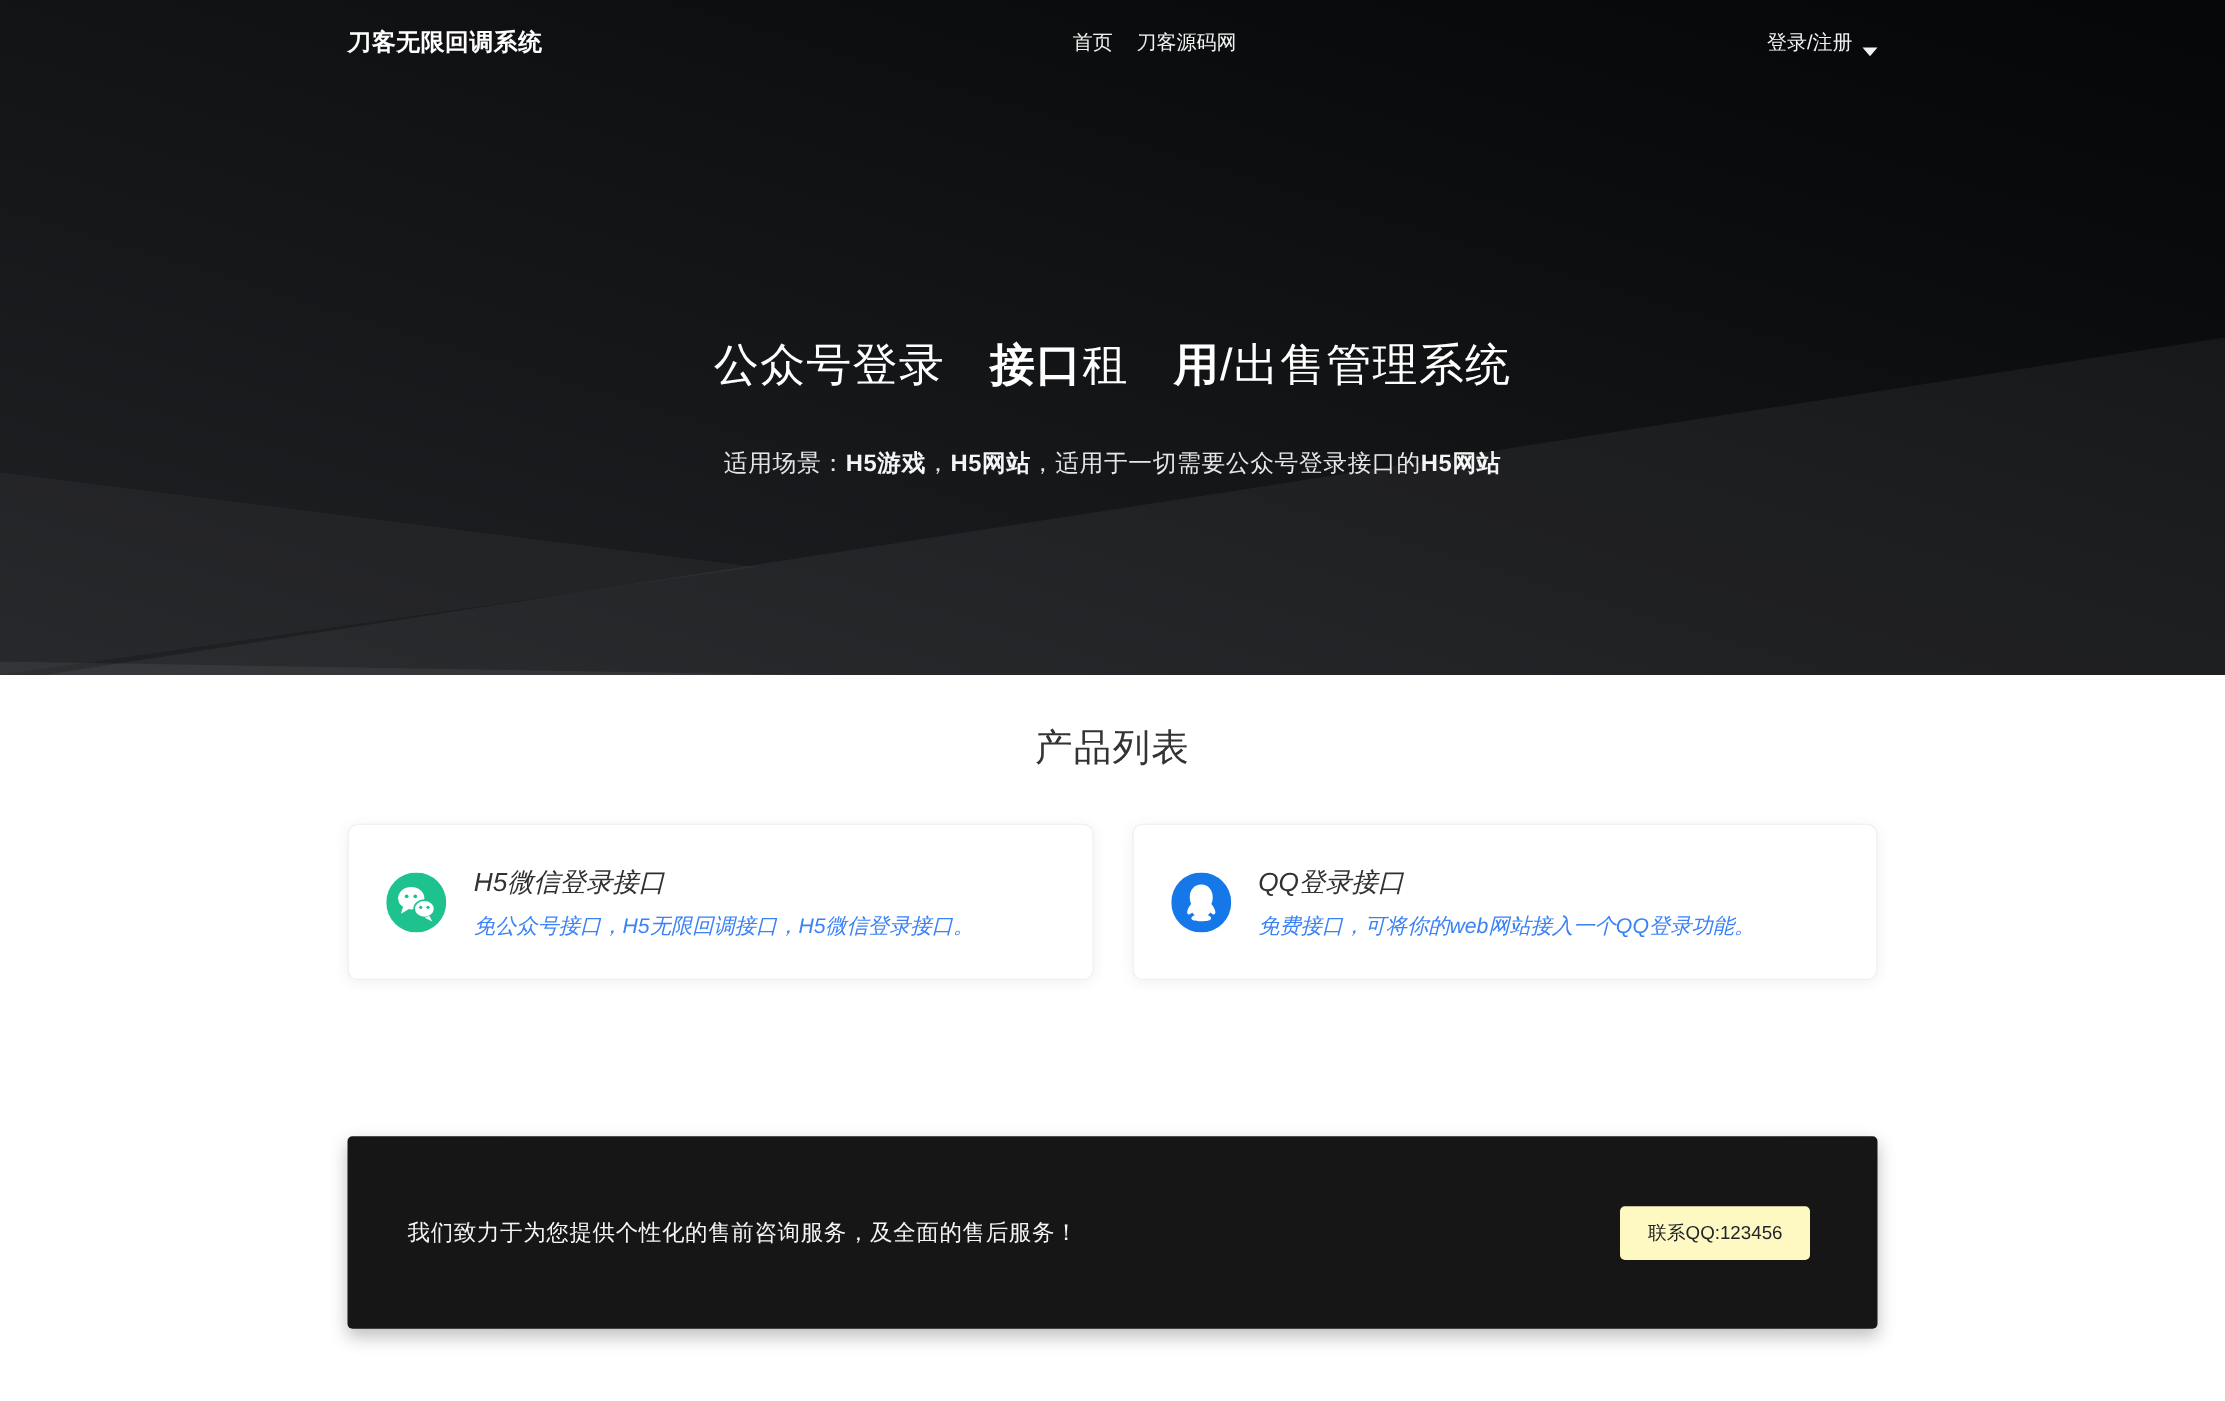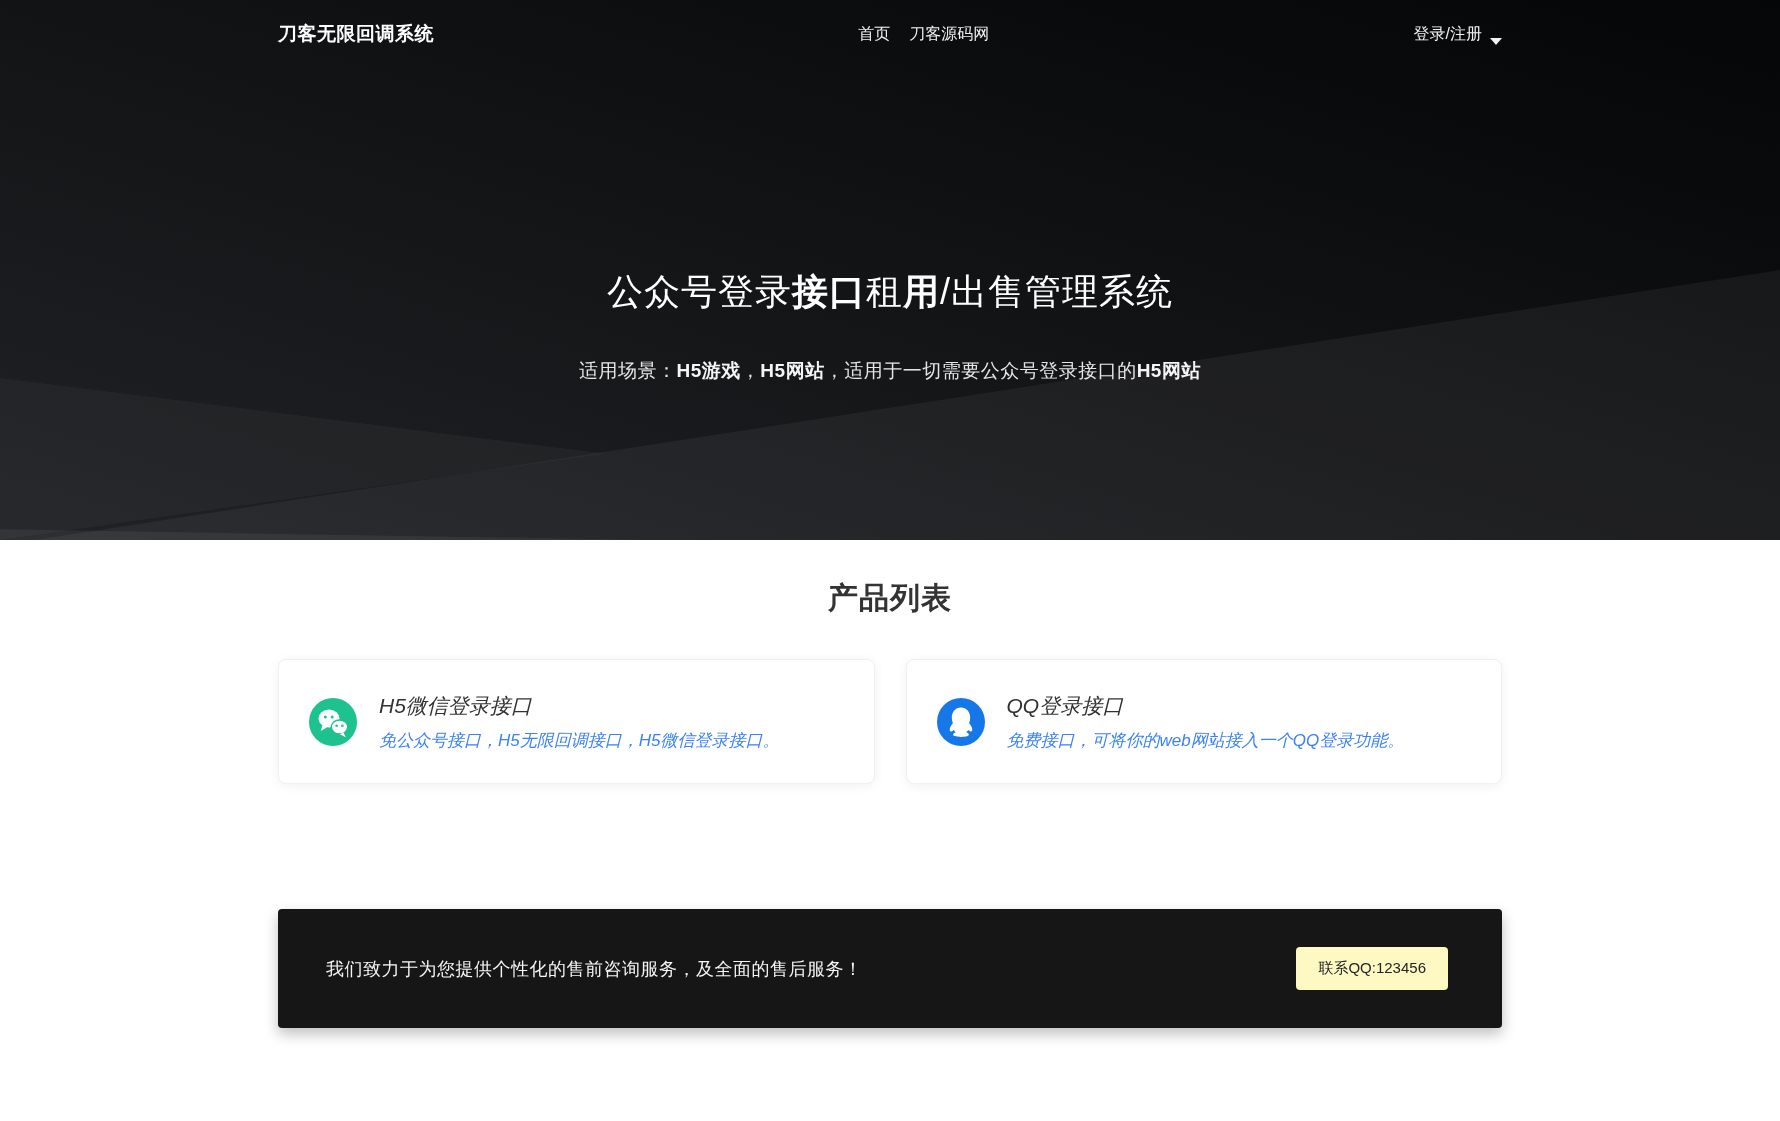--- a/index.html
+++ b/index.html
@@ -94,37 +94,37 @@
     z-index: 2;
     text-align: center;
     padding-top: 268px;
   }
   .hero-title {
     color: #ffffff;
     font-size: 36px;
     font-weight: 400;
     letter-spacing: 1px;
   }
-  .hero-title .seg-bold { font-weight: 700; }
+  .hero-title .seg-bold { font-weight: 700; margin-left: 36px; }
   .hero-subtitle {
     margin-top: 41px;
     color: #e6e6e6;
     font-size: 19px;
     font-weight: 400;
     letter-spacing: 0.5px;
   }
   .hero-subtitle .seg-bold { font-weight: 700; color: #f5f5f5; }
 
   
   .products-section { background: #ffffff; }
   .section-heading {
     text-align: center;
     color: #333333;
     font-size: 30px;
-    font-weight: 700;
+    font-weight: 400;
     padding-top: 38px;
     margin-bottom: 40px;
     letter-spacing: 1px;
   }
   .cards-row {
     display: flex;
     gap: 31px;
   }
   .product-card {
     flex: 1;
@@ -152,21 +152,21 @@
   .card-desc {
     margin-top: 9px;
     color: #3b82f6;
     font-size: 17px;
     font-weight: 400;
   }
 
   
   .footer-bar {
     margin-top: 125px;
-    height: 119px;
+    height: 154px;
     background: #161616;
     border-radius: 4px;
     box-shadow: 0 6px 14px rgba(0,0,0,0.25);
     display: flex;
     align-items: center;
     justify-content: space-between;
     padding: 0 54px 0 48px;
     gap: 32px;
   }
   .footer-message {

